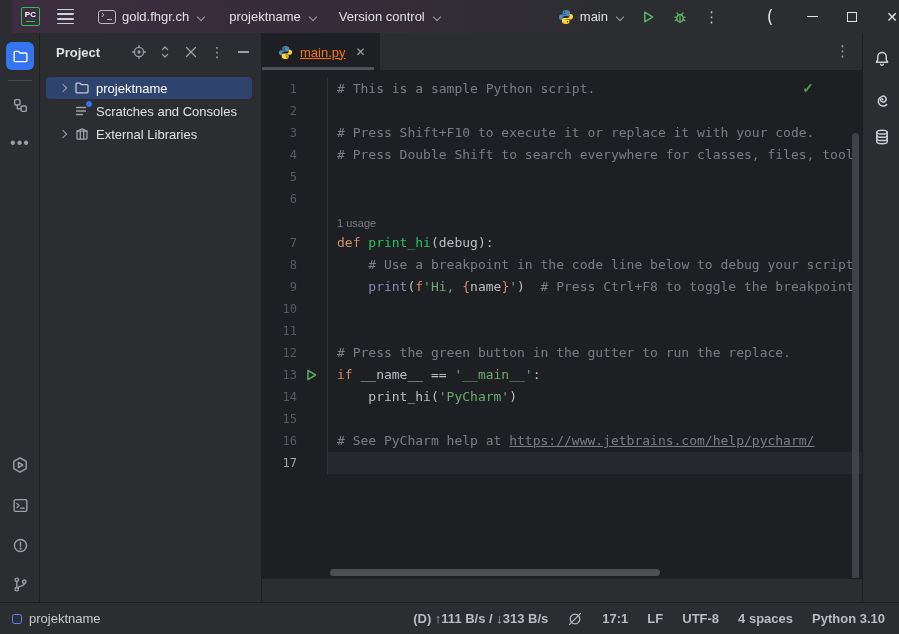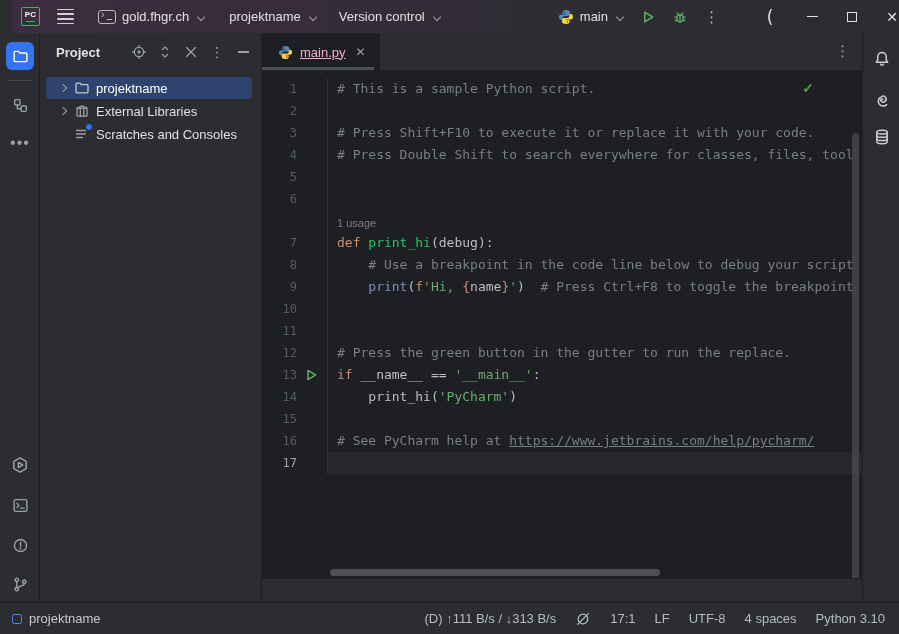--- a/index.html
+++ b/index.html
@@ -71,21 +71,21 @@
   .tree-label { white-space:nowrap; }
   .badge-clock { position:absolute; right:-3px; top:-3px; width:8px; height:8px; border-radius:50%;
     background:#3574f0; border:1px solid #2b2d30; }
 
   
   .editor-col { position:absolute; left:262px; top:33px; width:600px; height:569px; background:#1e1f22; }
   .tab-bar { position:absolute; left:0; top:0; width:100%; height:38px; background:#2b2d30; border-bottom:1px solid #1e1f22; }
   .tab { position:absolute; left:0; top:0; height:38px; padding:0 14px 0 16px; display:flex; align-items:center; gap:7px;
     background:#1e1f22; }
   .tab-underline { position:absolute; left:0; bottom:0; width:112px; height:3px; background:#4e5157; }
-  .tab-label { color:#f9a8d4;text-decoration:underline; }
+  .tab-label { color:#f97316;text-decoration:underline; }
   .tab-close { color:#9da0a8; font-size:12px; margin-left:3px; }
   .tab-kebab { position:absolute; right:12px; top:9px; color:#9da0a8; font-size:15px; }
 
   .code-area { position:absolute; left:0; top:38px; width:100%; height:507px; overflow:hidden; }
   .code-lines { position:absolute; left:0; top:7px; width:100%;
     font-family:"DejaVu Sans Mono", monospace; font-size:13px; line-height:22px; }
   .code-row { display:flex; height:22px; }
   .gutter { width:66px; flex:none; position:relative; text-align:right; padding-right:30px;
     border-right:1px solid #303134; }
   .lnum { color:#555b63; font-size:12px; }
@@ -112,21 +112,21 @@
   .right-strip { position:absolute; right:0; top:33px; width:37px; height:569px;
     background:#2b2d30; border-left:1px solid #1e1f22; }
   .rs-btn { position:absolute; left:7px; width:24px; height:24px; display:flex; align-items:center; justify-content:center; }
 
   
   .statusbar { position:absolute; left:0; top:602px; width:899px; height:32px; background:#2b2d30;
     border-top:1px solid #1e1f22; display:flex; align-items:center; color:#b8bbc2; }
   .sb-left { display:flex; align-items:center; gap:7px; margin-left:12px; }
   .sb-proj-ico { width:10px; height:10px; border:1.5px solid #548af7; border-radius:2.5px; }
   .sb-right { margin-left:auto; display:flex; align-items:center; gap:19px; margin-right:14px; }
-  .sb-item { white-space:nowrap; }
+  .sb-item { white-space:nowrap;font-weight:bold; }
 </style>
 </head>
 <body>
 
 <div class="root">
 
   <div class="titlebar">
     <div class="pc-logo">
       <span class="pc-txt">PC</span>
       <span class="pc-bar"></span>
@@ -277,39 +277,39 @@
       <div class="tree-row selected">
         <span class="tree-chev"></span>
         <span class="tree-ico">
           <svg width="16" height="16" viewBox="0 0 16 16" class="ico-stroke" style="stroke:#c8cacf;">
             <path d="M2 4.2c0-.6.4-1 1-1h3.1l1.4 1.5H13c.6 0 1 .4 1 1v6.1c0 .6-.4 1-1 1H3c-.6 0-1-.4-1-1V4.2z"></path>
           </svg>
         </span>
         <span class="tree-label" style="font-weight:500;color:#fff;">projektname</span>
       </div>
       <div class="tree-row">
+        <span class="tree-chev none"></span>
+        <span class="tree-ico">
+          <svg width="16" height="16" viewBox="0 0 16 16" class="ico-stroke">
+            <path d="M2.5 4.5h9M2.5 8h9M2.5 11.5h6"></path>
+          </svg>
+          <span class="badge-clock"></span>
+        </span>
+        <span class="tree-label">Scratches and Consoles</span>
+      </div>
+      <div class="tree-row">
         <span class="tree-chev"></span>
         <span class="tree-ico">
           <svg width="16" height="16" viewBox="0 0 16 16" class="ico-stroke">
             <path d="M3 5.2 8 2.8l5 2.4"></path>
             <rect x="3" y="5.2" width="10" height="8" rx=".8"></rect>
             <path d="M6.3 5.2v8M9.7 5.2v8"></path>
           </svg>
         </span>
         <span class="tree-label">External Libraries</span>
-      </div>
-      <div class="tree-row">
-        <span class="tree-chev none"></span>
-        <span class="tree-ico">
-          <svg width="16" height="16" viewBox="0 0 16 16" class="ico-stroke">
-            <path d="M2.5 4.5h9M2.5 8h9M2.5 11.5h6"></path>
-          </svg>
-          <span class="badge-clock"></span>
-        </span>
-        <span class="tree-label">Scratches and Consoles</span>
       </div>
     </div>
   </div>
 
   <div class="editor-col">
     <div class="tab-bar">
       <div class="tab">
         <svg width="15" height="15" viewBox="0 0 16 16">
           <path fill="#4b8bbe" d="M7.9 1C6 1 4.6 1.8 4.6 3.2V5h3.7v.6H3.1C1.8 5.6 1 6.7 1 8.2s.8 2.7 2.1 2.7h1.4V9.2c0-1.3 1.1-2.3 2.4-2.3h3.2c1 0 1.9-.8 1.9-1.9V3.2C12 1.8 9.8 1 7.9 1zM6.5 2.5c.4 0 .7.3.7.7s-.3.7-.7.7-.7-.3-.7-.7.3-.7.7-.7z"></path>
           <path fill="#ffd43b" d="M8.1 15c1.9 0 3.3-.8 3.3-2.2V11H7.7v-.6h5.2c1.3 0 2.1-1.1 2.1-2.6S14.2 5.1 12.9 5.1h-1.4v1.7c0 1.3-1.1 2.3-2.4 2.3H5.9C4.9 9.1 4 9.9 4 11v1.8C4 14.2 6.2 15 8.1 15zm1.4-1.5c-.4 0-.7-.3-.7-.7s.3-.7.7-.7.7.3.7.7-.3.7-.7.7z"></path>

